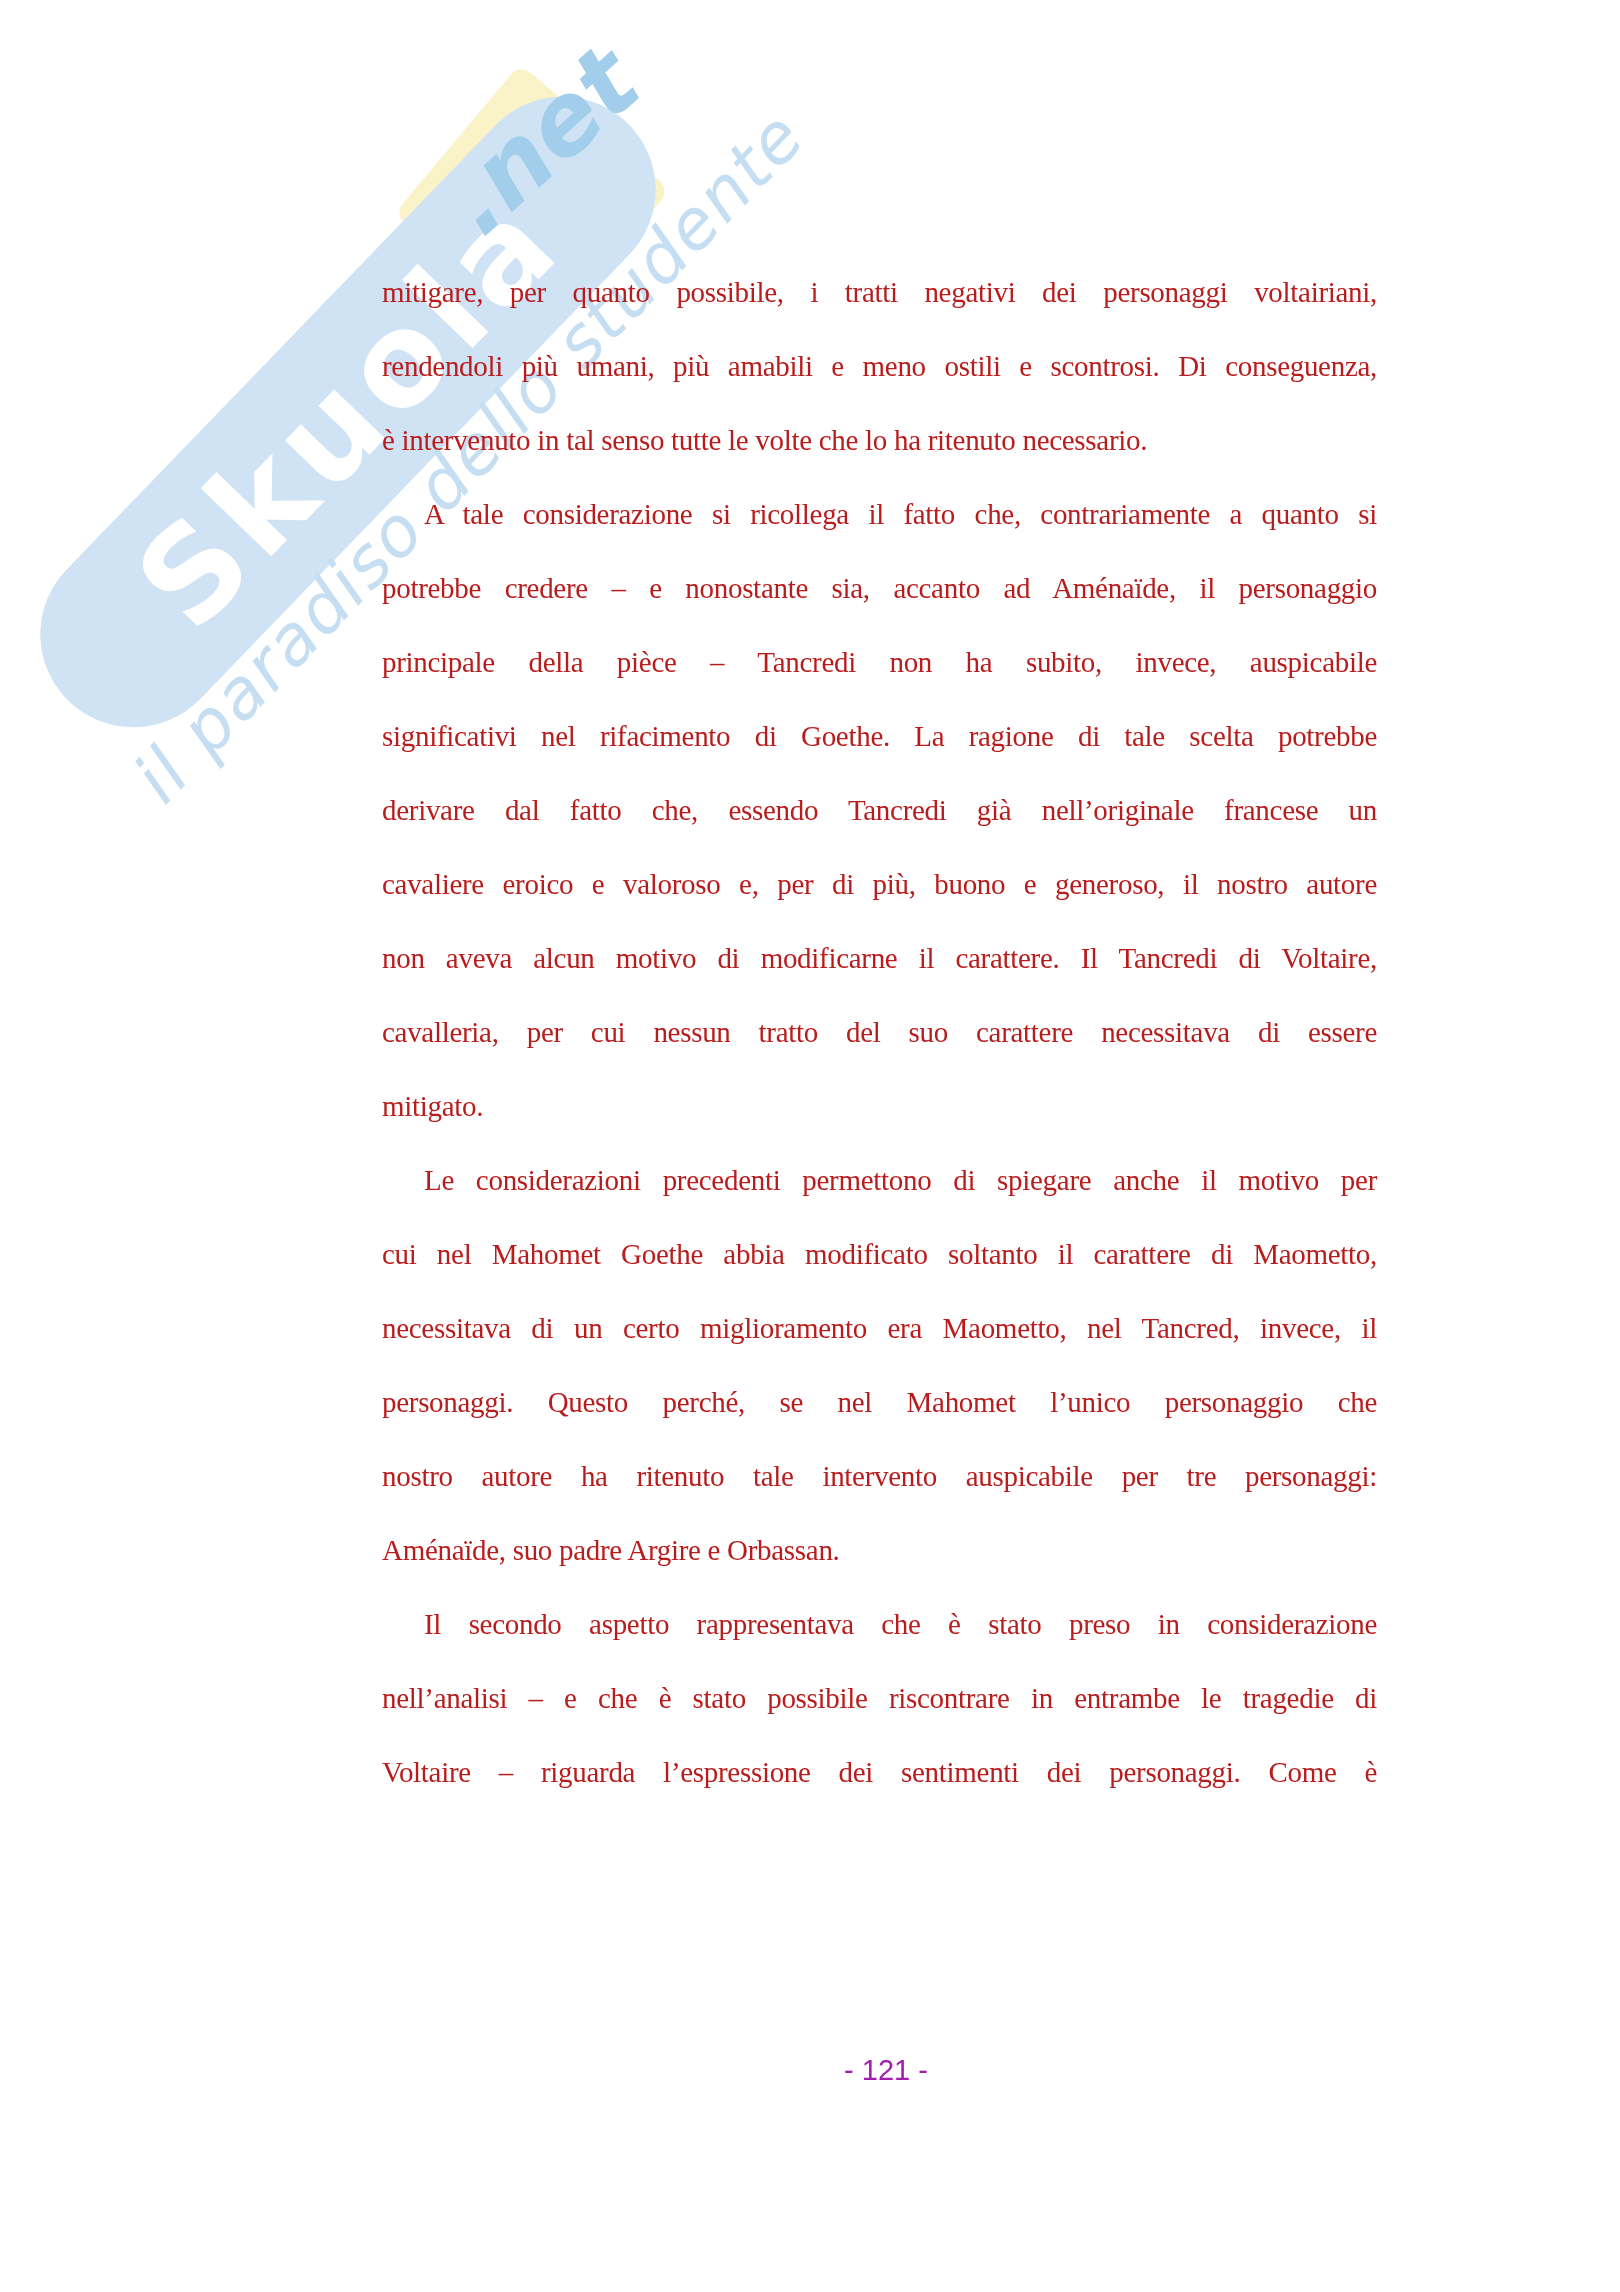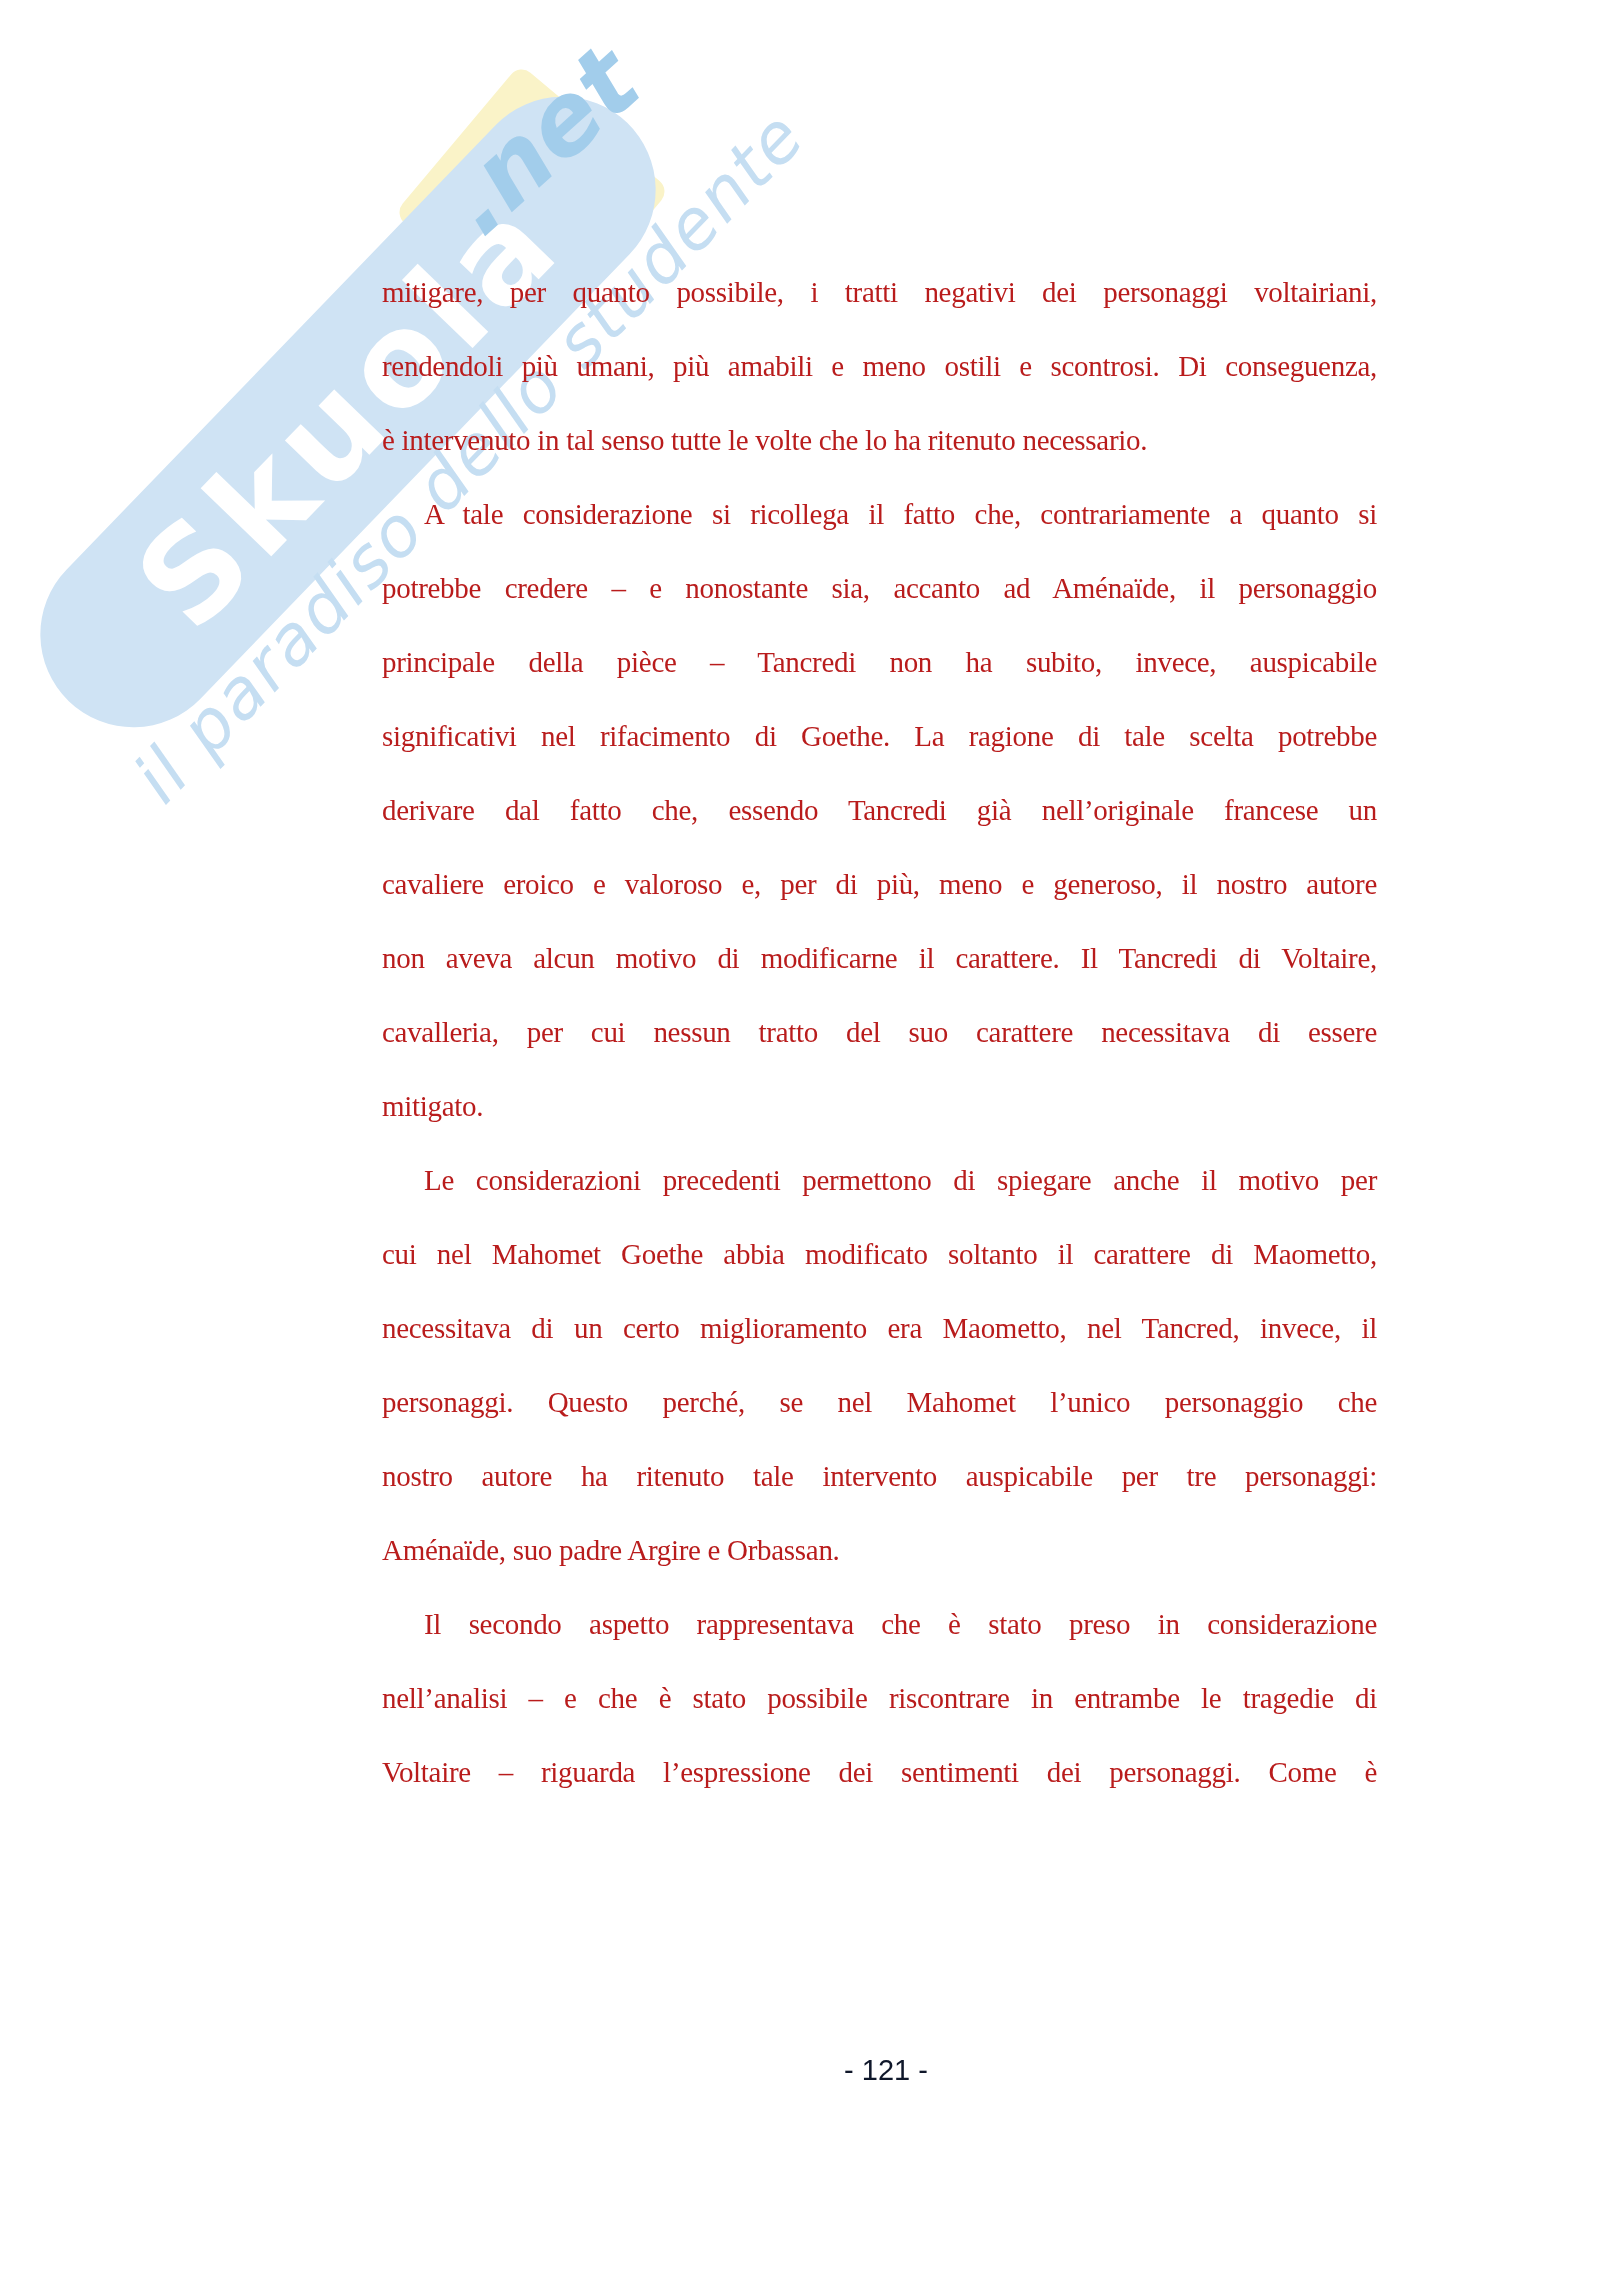--- a/index.html
+++ b/index.html
@@ -84,21 +84,21 @@
   .pend { text-align-last: left; }
 
   
   .pagenum {
     position: absolute;
     left: 886px; top: 2054px;
     transform: translateX(-50%);
     z-index: 1;
     font-family: "Liberation Sans", sans-serif;
     font-size: 29px;
-    color: #0f172a;
+    color: #a21caf;
     white-space: nowrap;
   }
 </style>
 </head>
 <body>
 
 <div class="page">
 
   <div class="watermark">
     <div class="wm-diamond"></div>
@@ -111,21 +111,21 @@
 
   <main class="textblock">
     <div class="ln">mitigare, per quanto possibile, i tratti negativi dei personaggi voltairiani,</div>
     <div class="ln">rendendoli più umani, più amabili e meno ostili e scontrosi. Di conseguenza,</div>
     <div class="ln pend">è intervenuto in tal senso tutte le volte che lo ha ritenuto necessario.</div>
     <div class="ln ind">A tale considerazione si ricollega il fatto che, contrariamente a quanto si</div>
     <div class="ln">potrebbe credere – e nonostante sia, accanto ad Aménaïde, il personaggio</div>
     <div class="ln">principale della pièce – Tancredi non ha subito, invece, auspicabile</div>
     <div class="ln">significativi nel rifacimento di Goethe. La ragione di tale scelta potrebbe</div>
     <div class="ln">derivare dal fatto che, essendo Tancredi già nell’originale francese un</div>
-    <div class="ln">cavaliere eroico e valoroso e, per di più, meno e generoso, il nostro autore</div>
+    <div class="ln">cavaliere eroico e valoroso e, per di più, buono e generoso, il nostro autore</div>
     <div class="ln">non aveva alcun motivo di modificarne il carattere. Il Tancredi di Voltaire,</div>
     <div class="ln">cavalleria, per cui nessun tratto del suo carattere necessitava di essere</div>
     <div class="ln pend">mitigato.</div>
     <div class="ln ind">Le considerazioni precedenti permettono di spiegare anche il motivo per</div>
     <div class="ln">cui nel Mahomet Goethe abbia modificato soltanto il carattere di Maometto,</div>
     <div class="ln">necessitava di un certo miglioramento era Maometto, nel Tancred, invece, il</div>
     <div class="ln">personaggi. Questo perché, se nel Mahomet l’unico personaggio che</div>
     <div class="ln">nostro autore ha ritenuto tale intervento auspicabile per tre personaggi:</div>
     <div class="ln pend">Aménaïde, suo padre Argire e Orbassan.</div>
     <div class="ln ind">Il secondo aspetto rappresentava che è stato preso in considerazione</div>

